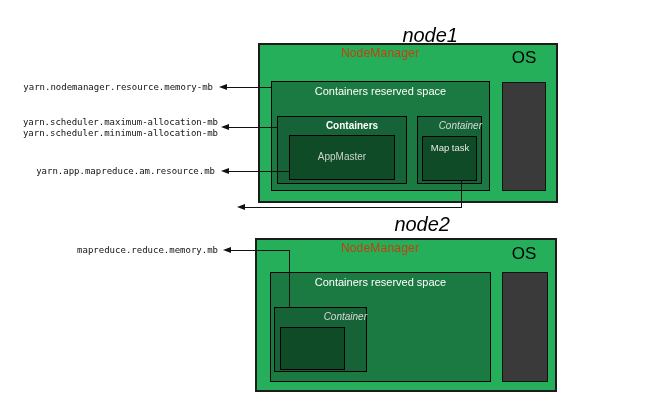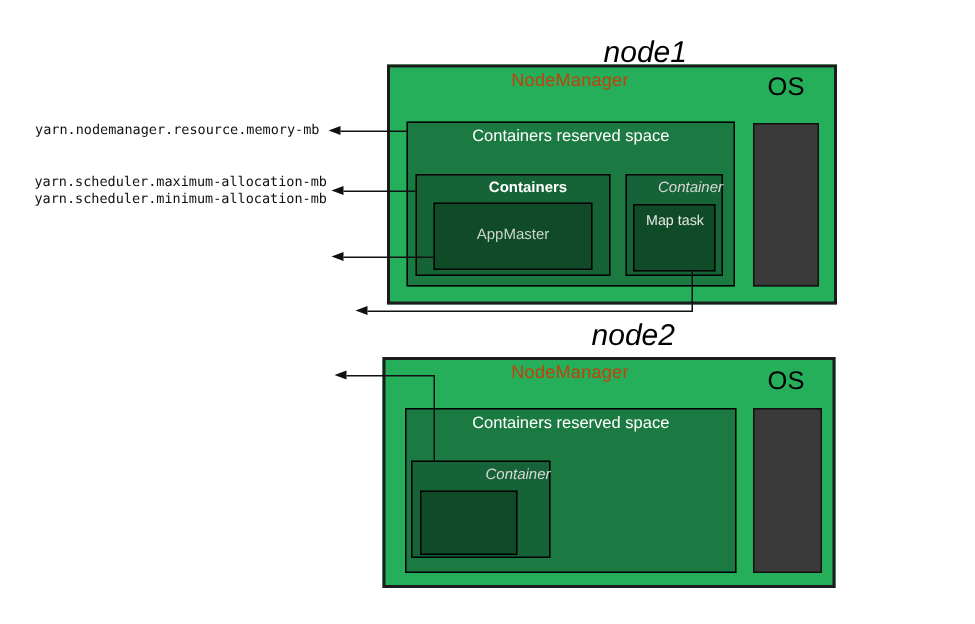--- a/index.html
+++ b/index.html
@@ -75,20 +75,22 @@
   <div class="box ct-box" style="left:274px;top:307px;width:93px;height:65px;"></div>
   <div class="abs ct-label" style="left:274px;top:311px;width:93px;">Container</div>
 
   <div class="box task-box" style="left:280px;top:327px;width:65px;height:43px;"></div>
 
   <div class="box os-box" style="left:502px;top:272px;width:46px;height:110px;"></div>
 
   <div class="abs cfg" style="left:0;top:82px;width:213px;">yarn.nodemanager.resource.memory-mb</div>
   <div class="abs cfg" style="left:0;top:117px;width:218px;">yarn.scheduler.maximum-allocation-mb</div>
   <div class="abs cfg" style="left:0;top:128px;width:218px;">yarn.scheduler.minimum-allocation-mb</div>
+  <div class="abs cfg" style="left:0;top:166px;width:215px;">yarn.app.mapreduce.am.resource.mb</div>
+  <div class="abs cfg" style="left:0;top:245px;width:218px;">mapreduce.reduce.memory.mb</div>
 
   <div class="arrowhead" style="left:219px;top:84px;"></div>
   <div class="hline" style="left:227px;top:87px;width:44px;"></div>
 
   <div class="arrowhead" style="left:221px;top:124px;"></div>
   <div class="hline" style="left:229px;top:127px;width:48px;"></div>
 
   <div class="arrowhead" style="left:221px;top:168px;"></div>
   <div class="hline" style="left:229px;top:171px;width:60px;"></div>
 

